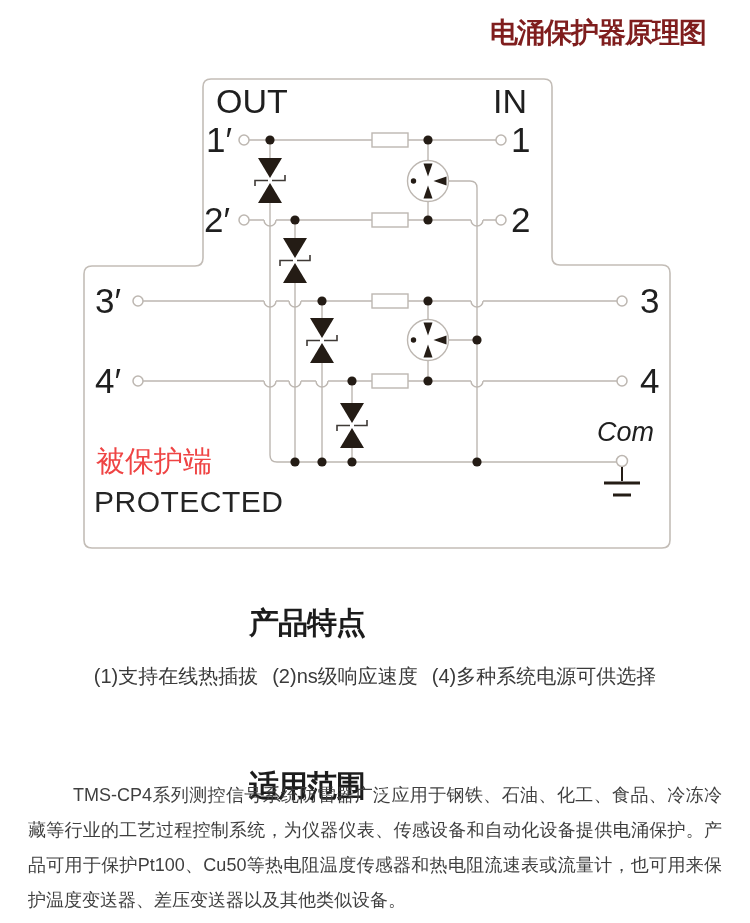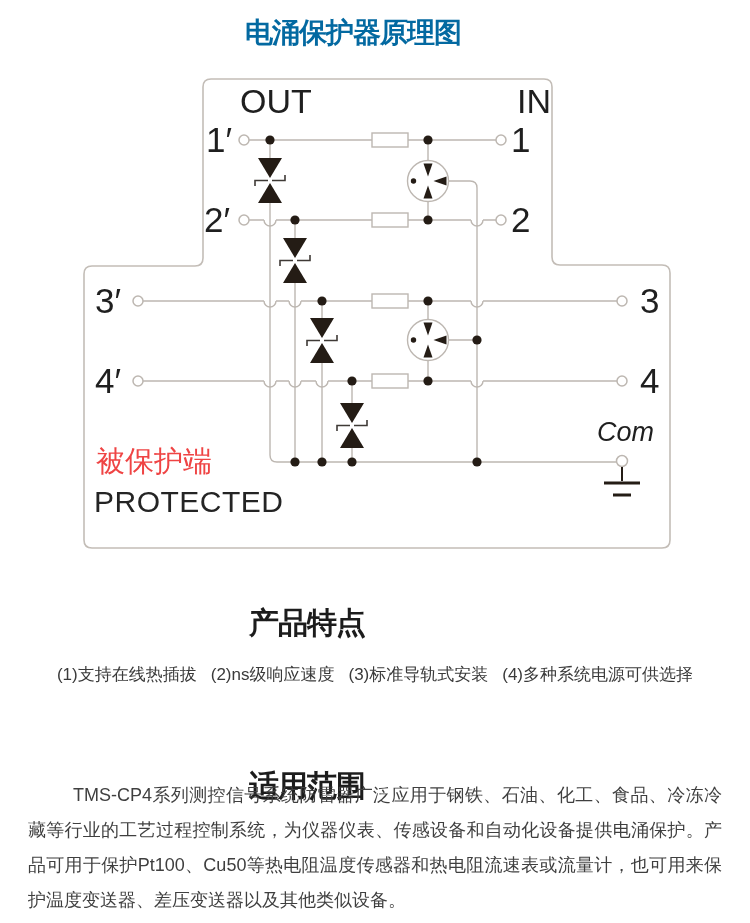--- a/index.html
+++ b/index.html
@@ -2,38 +2,38 @@
 <html><head>
 <meta charset="utf-8">
 <style>
   html,body{margin:0;padding:0;background:#ffffff;}
   .page{
     position:relative;width:750px;height:923px;background:#ffffff;overflow:hidden;
     font-family:"Liberation Sans","DejaVu Sans",sans-serif;color:#1d1d1d;
   }
   .abs{position:absolute;}
   .page-title{
-    top:14px;left:0;width:706px;text-align:center;
-    font-size:28px;font-weight:700;letter-spacing:-1px;color:#0369a1;
+    top:14px;left:0;width:706px;text-align:right;
+    font-size:28px;font-weight:700;letter-spacing:-1px;color:#7f1d1d;
   }
   .circuit-svg{top:0;left:0;}
   .dlabel{line-height:1;color:#1f1f1f;font-weight:500;}
-  .out-in{font-size:34px;margin-left:24px;}
+  .out-in{font-size:34px;}
   .term-num{font-size:35px;}
   .com-label{font-size:27px;}
   .protected-cn{font-size:29px;font-weight:400;color:#ef4444;}
   .protected-en{font-size:30px;font-weight:500;letter-spacing:0.5px;color:#242424;}
   .section-heading{
     left:0;width:614px;text-align:center;
     font-size:30px;font-weight:700;letter-spacing:-1px;color:#1c1c1c;
   }
   .features-row{
     top:663px;left:0;width:750px;
     display:flex;justify-content:center;gap:14px;
-    font-size:17px;color:#3a3a3a;white-space:nowrap;
+    font-size:20px;color:#3a3a3a;white-space:nowrap;
   }
   .scope-paragraph{
     top:778px;left:28px;width:694px;
     font-size:18px;line-height:35px;color:#3f3f3f;
     text-align:justify;text-indent:45px;
   }
 </style>
 </head>
 <body>
 
@@ -169,21 +169,20 @@
   <div class="abs dlabel com-label" style="left:597px;top:419px;font-style:italic;">Com</div>
 
   <div class="abs dlabel protected-cn" style="left:96px;top:447px;">被保护端</div>
   <div class="abs dlabel protected-en" style="left:94px;top:487px;">PROTECTED</div>
 
   <div class="abs section-heading" style="top:603px;">产品特点</div>
 
   <div class="abs features-row">
     <span>(1)支持在线热插拔</span>
     <span>(2)ns级响应速度</span>
-    <span>(3)标准导轨式安装</span>
     <span>(4)多种系统电源可供选择</span>
   </div>
 
   <div class="abs section-heading" style="top:718px;margin-top:48px;">适用范围</div>
 
   <div class="abs scope-paragraph">TMS-CP4系列测控信号系统防雷器广泛应用于钢铁、石油、化工、食品、冷冻冷藏等行业的工艺过程控制系统，为仪器仪表、传感设备和自动化设备提供电涌保护。产品可用于保护Pt100、Cu50等热电阻温度传感器和热电阻流速表或流量计，也可用来保护温度变送器、差压变送器以及其他类似设备。</div>
 
 </div>
 
 </body></html>

